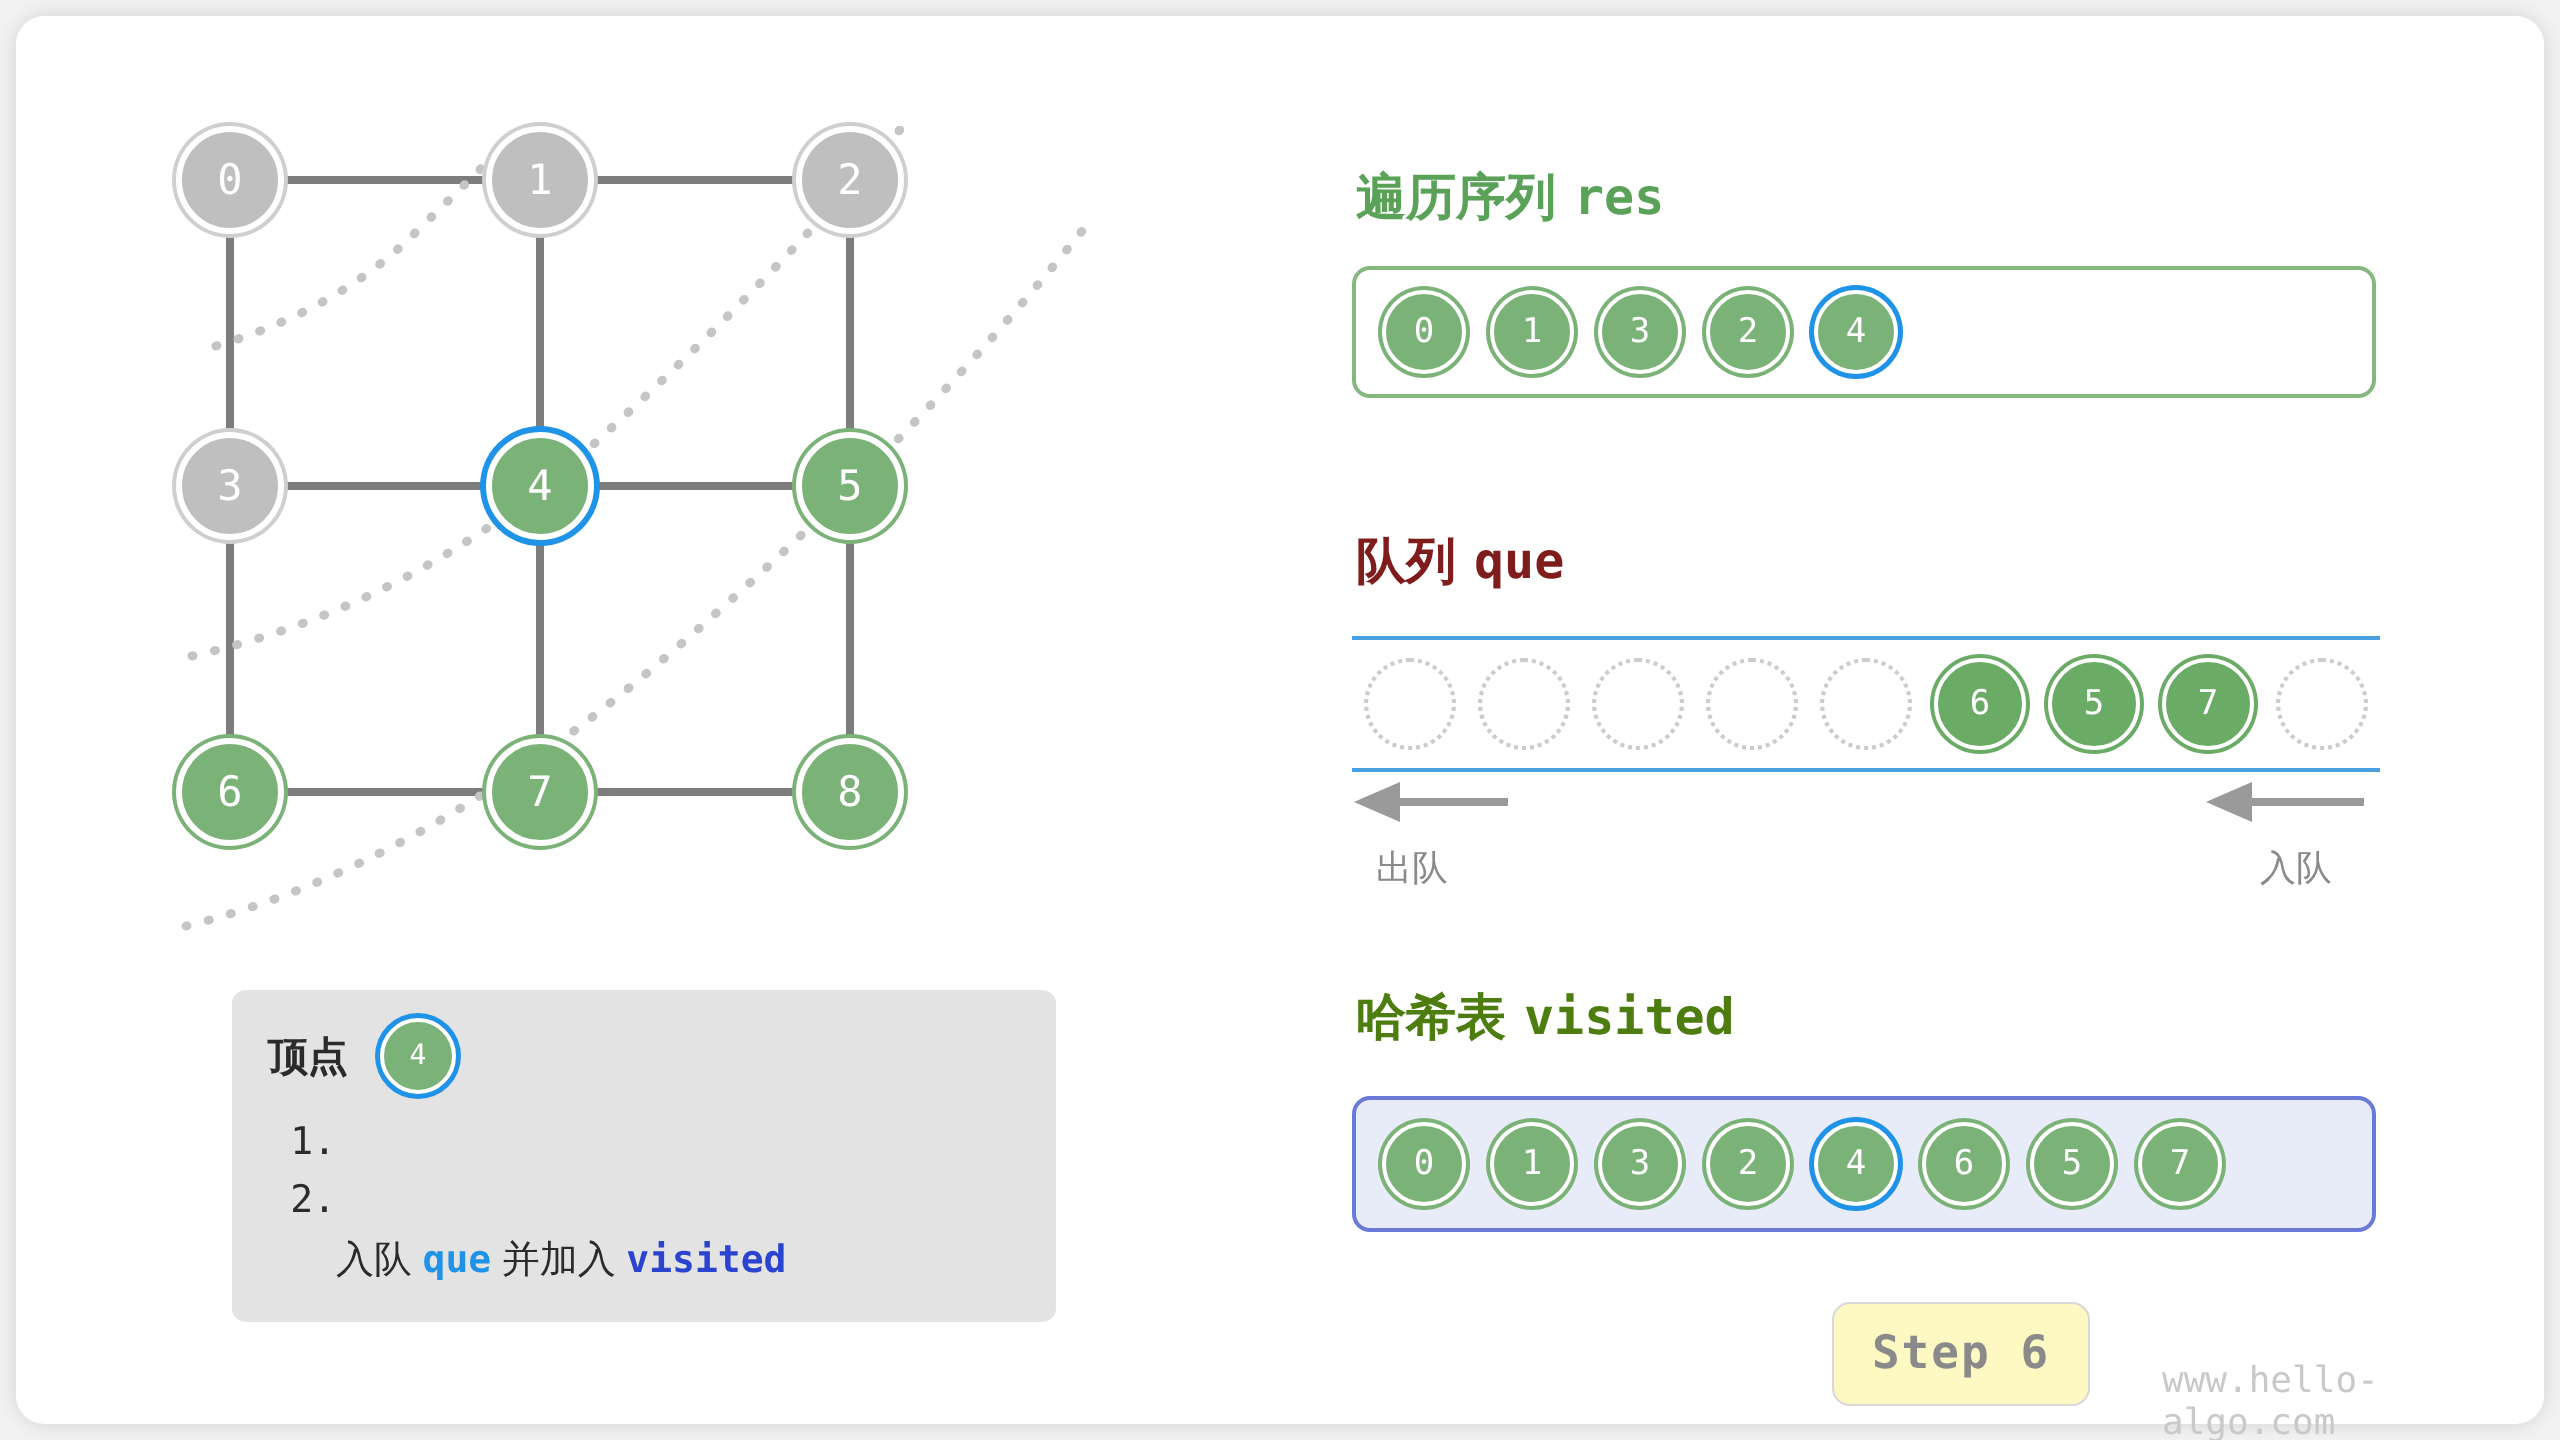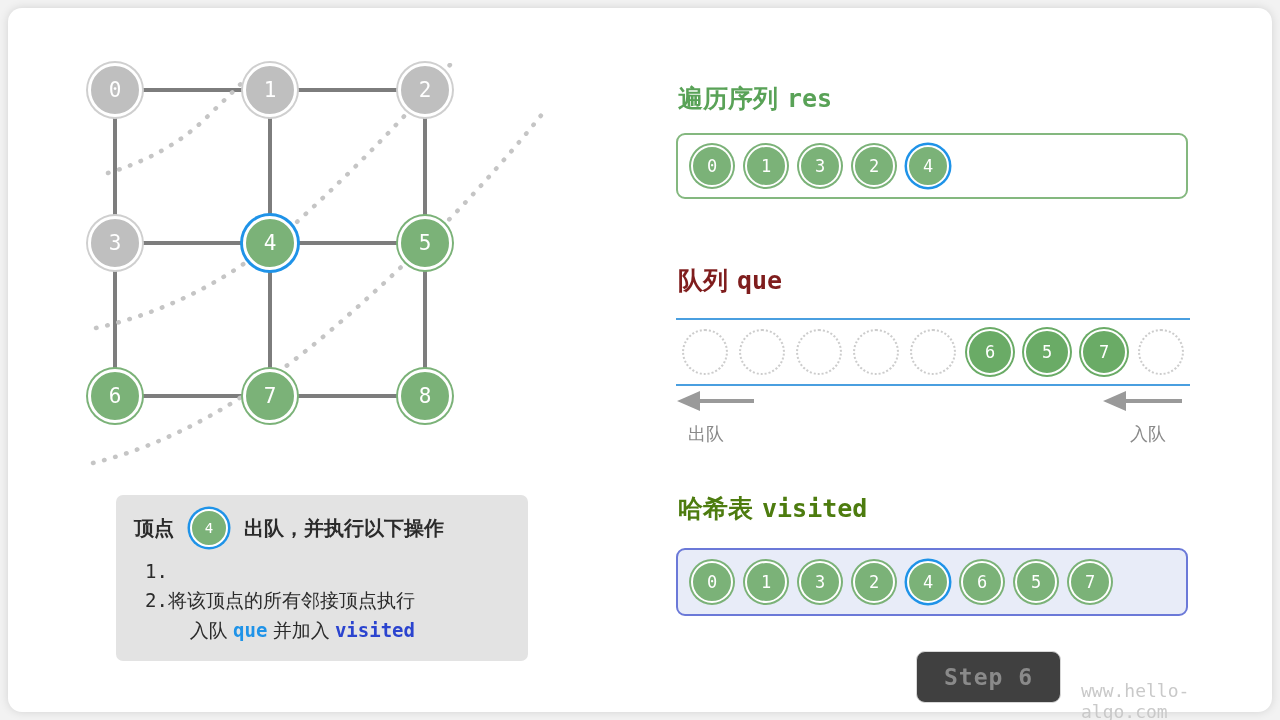--- a/index.html
+++ b/index.html
@@ -196,25 +196,25 @@
     font-size: 18px;
     color: #8a8a8a;
   }
   #qlabel-out { left: 680px; text-align: center; }
   #qlabel-in  { left: 1122px; }
 
   
   #step-badge {
     position: absolute;
     left: 908px; top: 643px;
-    width: 145px; height: 52px;
+    width: 129px; height: 52px;
     box-sizing: border-box;
     border: 1.5px solid #d8d8d8;
     border-radius: 9px;
-    background: #404040;
+    background: #fef9c3;
     display: flex; align-items: center; justify-content: center;
     font-family: "DejaVu Sans Mono", monospace;
     font-size: 23px;
     font-weight: bold;
     color: #8a8a8a;
     letter-spacing: 1px;
   }
   #watermark {
     position: absolute;
     left: 1073px; top: 672px;
@@ -261,30 +261,29 @@
           <div class="node green" style="left: 0px; top: 306px;">6</div>
           <div class="node green" style="left: 155px; top: 306px;">7</div>
           <div class="node green" style="left: 310px; top: 306px;">8</div>
         </div>
     </div>
 
     <div id="caption">
       <div class="head">
         <span>顶点</span>
         <span class="mini">4</span>
-        <span>出队，并执行以下操作</span>
       </div>
       <ol>
         <li>
           <span class="num">1.</span>
         </li>
         <li>
           <span class="num">2.</span>
           <span>
-            <span>将该顶点的所有邻接顶点执行</span><br>
+            <br>
             <span>入队</span>
             <span class="mono-blue">que</span>
             <span>并加入</span>
             <span class="mono-indigo">visited</span>
           </span>
         </li>
       </ol>
     </div>
 
     <div class="panel-title" id="res-title">

